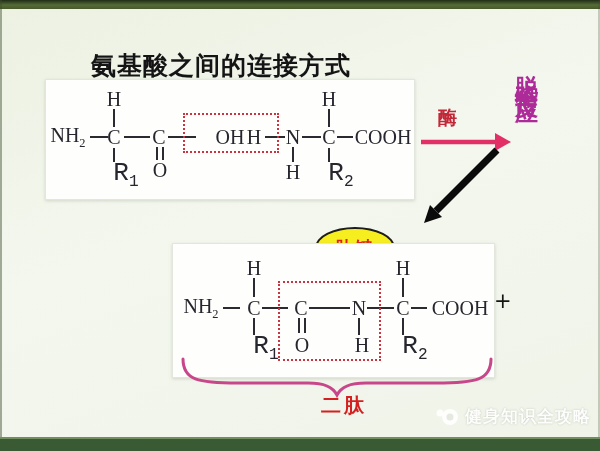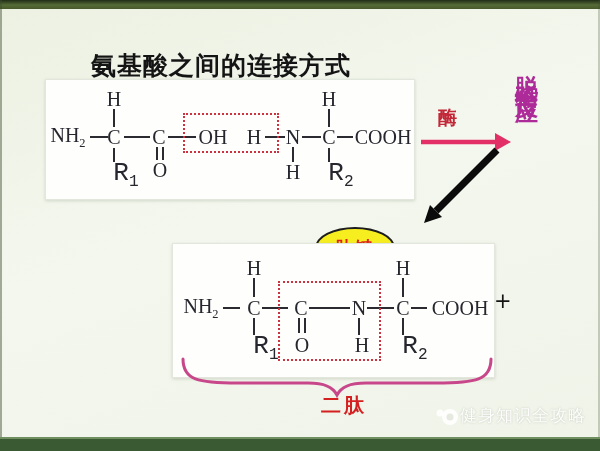--- a/index.html
+++ b/index.html
@@ -45,23 +45,23 @@
   .callout{position:absolute;left:315px;top:227px;width:80px;height:41px;
     background:#f7ee20;border:2px solid #1d1d1d;border-radius:50%;
     display:flex;align-items:center;justify-content:center;box-sizing:border-box;}
   .callout span{font-size:18px;font-weight:bold;color:#e01f1f;letter-spacing:2px;}
 
   .plus-water{position:absolute;left:494px;top:289px;display:flex;gap:13px;
     font-size:21px;color:#141414;font-family:"DejaVu Sans",sans-serif;}
   .dipeptide-label{position:absolute;left:321px;top:392px;
     font-size:20px;font-weight:bold;color:#d42020;letter-spacing:3px;}
 
-  .watermark{position:absolute;left:434px;top:404px;display:flex;align-items:flex-start;
+  .watermark{position:absolute;left:434px;top:404px;display:flex;align-items:flex-end;gap:5px;
     color:rgba(255,255,255,.95);font-size:17px;letter-spacing:1px;
-    text-shadow:0 0 2px rgba(130,140,120,.45);}
+    text-shadow:0 0 2px rgba(130,140,120,.45);font-weight:bold;}
   .watermark svg{position:static;}
 </style>
 </head>
 <body>
 
 <div>
   <div class="edge-top"></div>
   <div class="edge-left"></div>
   <div class="edge-right"></div>
 
@@ -74,21 +74,21 @@
     <span class="atom" style="left:68px;top:19px">H</span>
     <i class="bv" style="left:67px;top:29px;height:18px"></i>
     <i class="bv" style="left:67px;top:68px;height:14px"></i>
     <span class="atom r-atom" style="left:80px;top:95px"><span>R</span><sub>1</sub></span>
     <i class="bh" style="left:78px;top:56px;width:26px"></i>
     <span class="atom" style="left:113px;top:57px">C</span>
     <i class="bv" style="left:110px;top:67px;height:13px"></i>
     <i class="bv" style="left:116px;top:67px;height:13px"></i>
     <span class="atom" style="left:114px;top:90px">O</span>
     <i class="bh" style="left:122px;top:56px;width:28px"></i>
-    <span class="atom" style="left:167px;top:57px">OH</span>
+    <span class="atom" style="left:184px;top:57px">OH</span>
     <span class="atom" style="left:208px;top:57px">H</span>
     <i class="bh" style="left:219px;top:56px;width:20px"></i>
     <span class="atom" style="left:247px;top:57px">N</span>
     <i class="bv" style="left:246px;top:67px;height:15px"></i>
     <span class="atom" style="left:247px;top:92px">H</span>
     <i class="bh" style="left:256px;top:56px;width:19px"></i>
     <span class="atom" style="left:283px;top:57px">C</span>
     <span class="atom" style="left:283px;top:19px">H</span>
     <i class="bv" style="left:282px;top:29px;height:18px"></i>
     <i class="bv" style="left:282px;top:68px;height:14px"></i>

